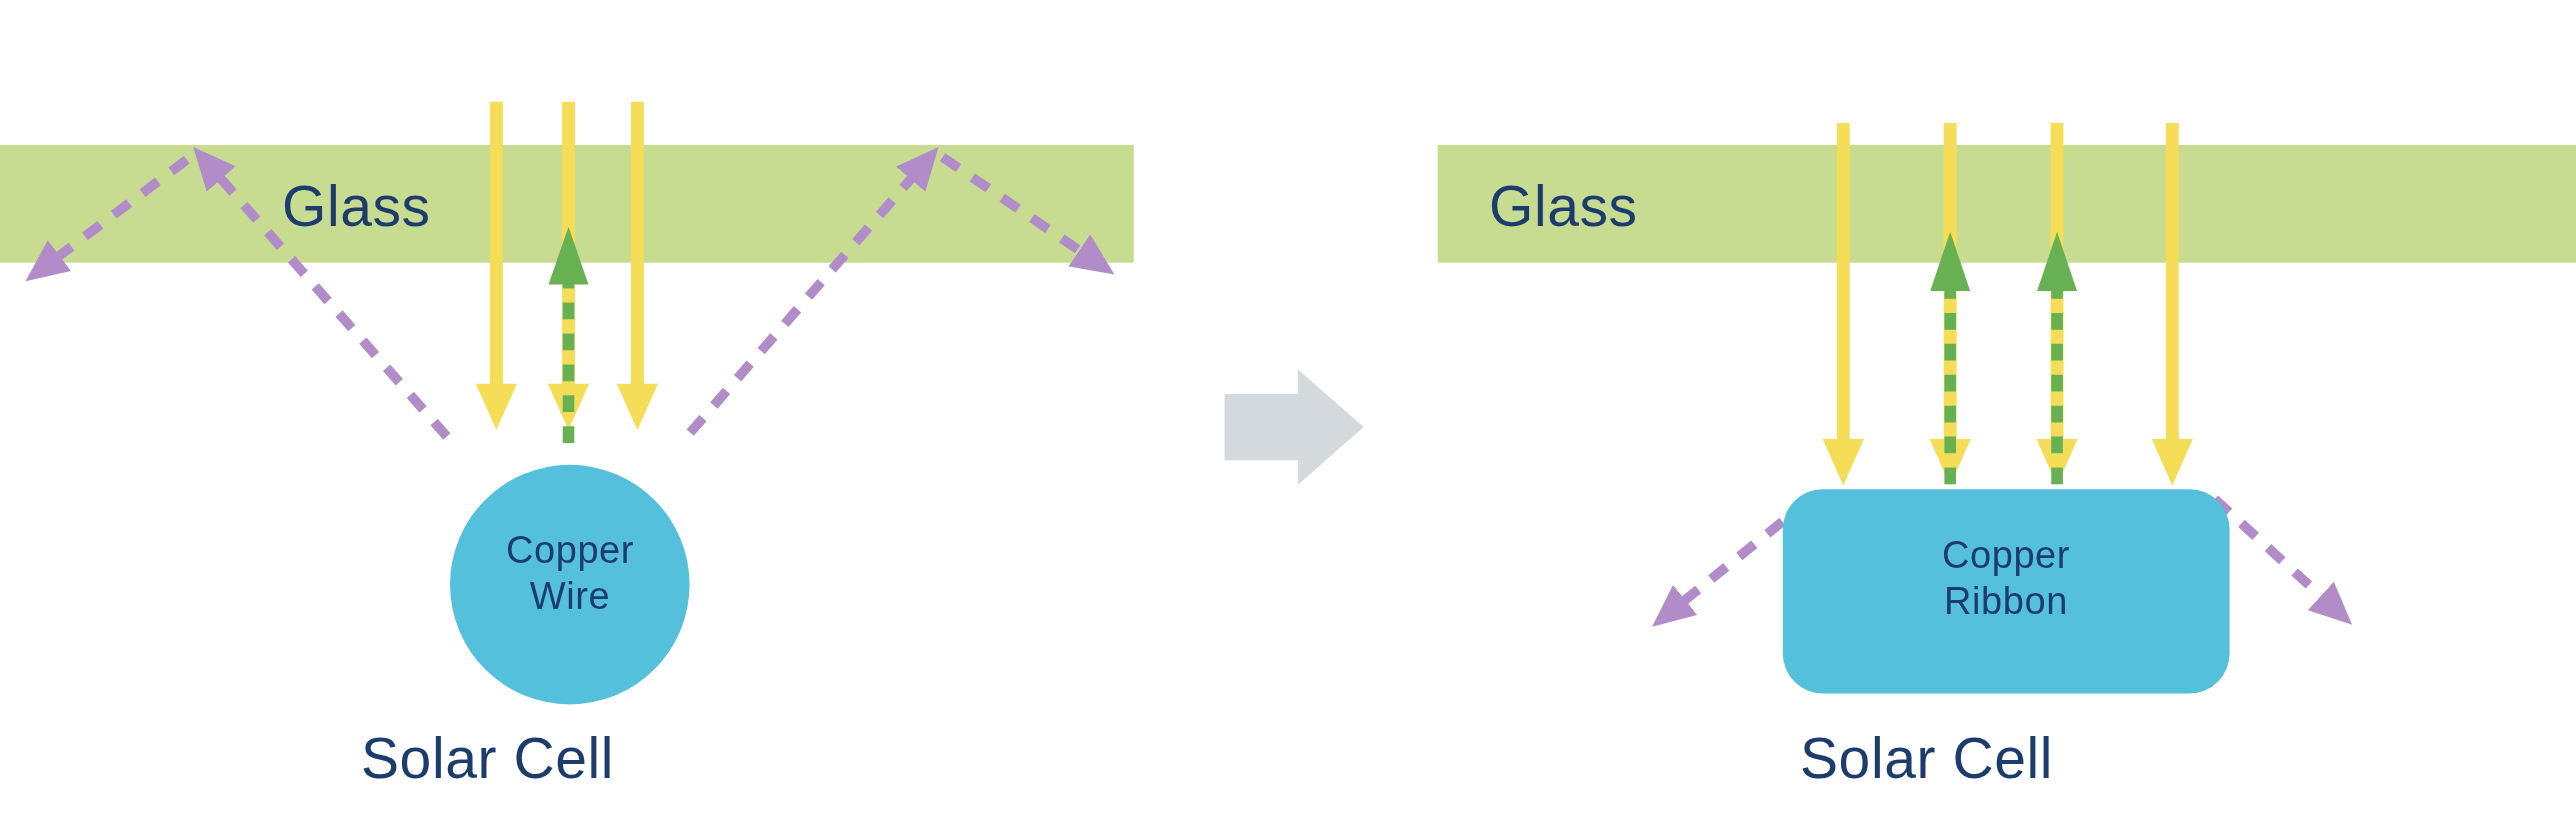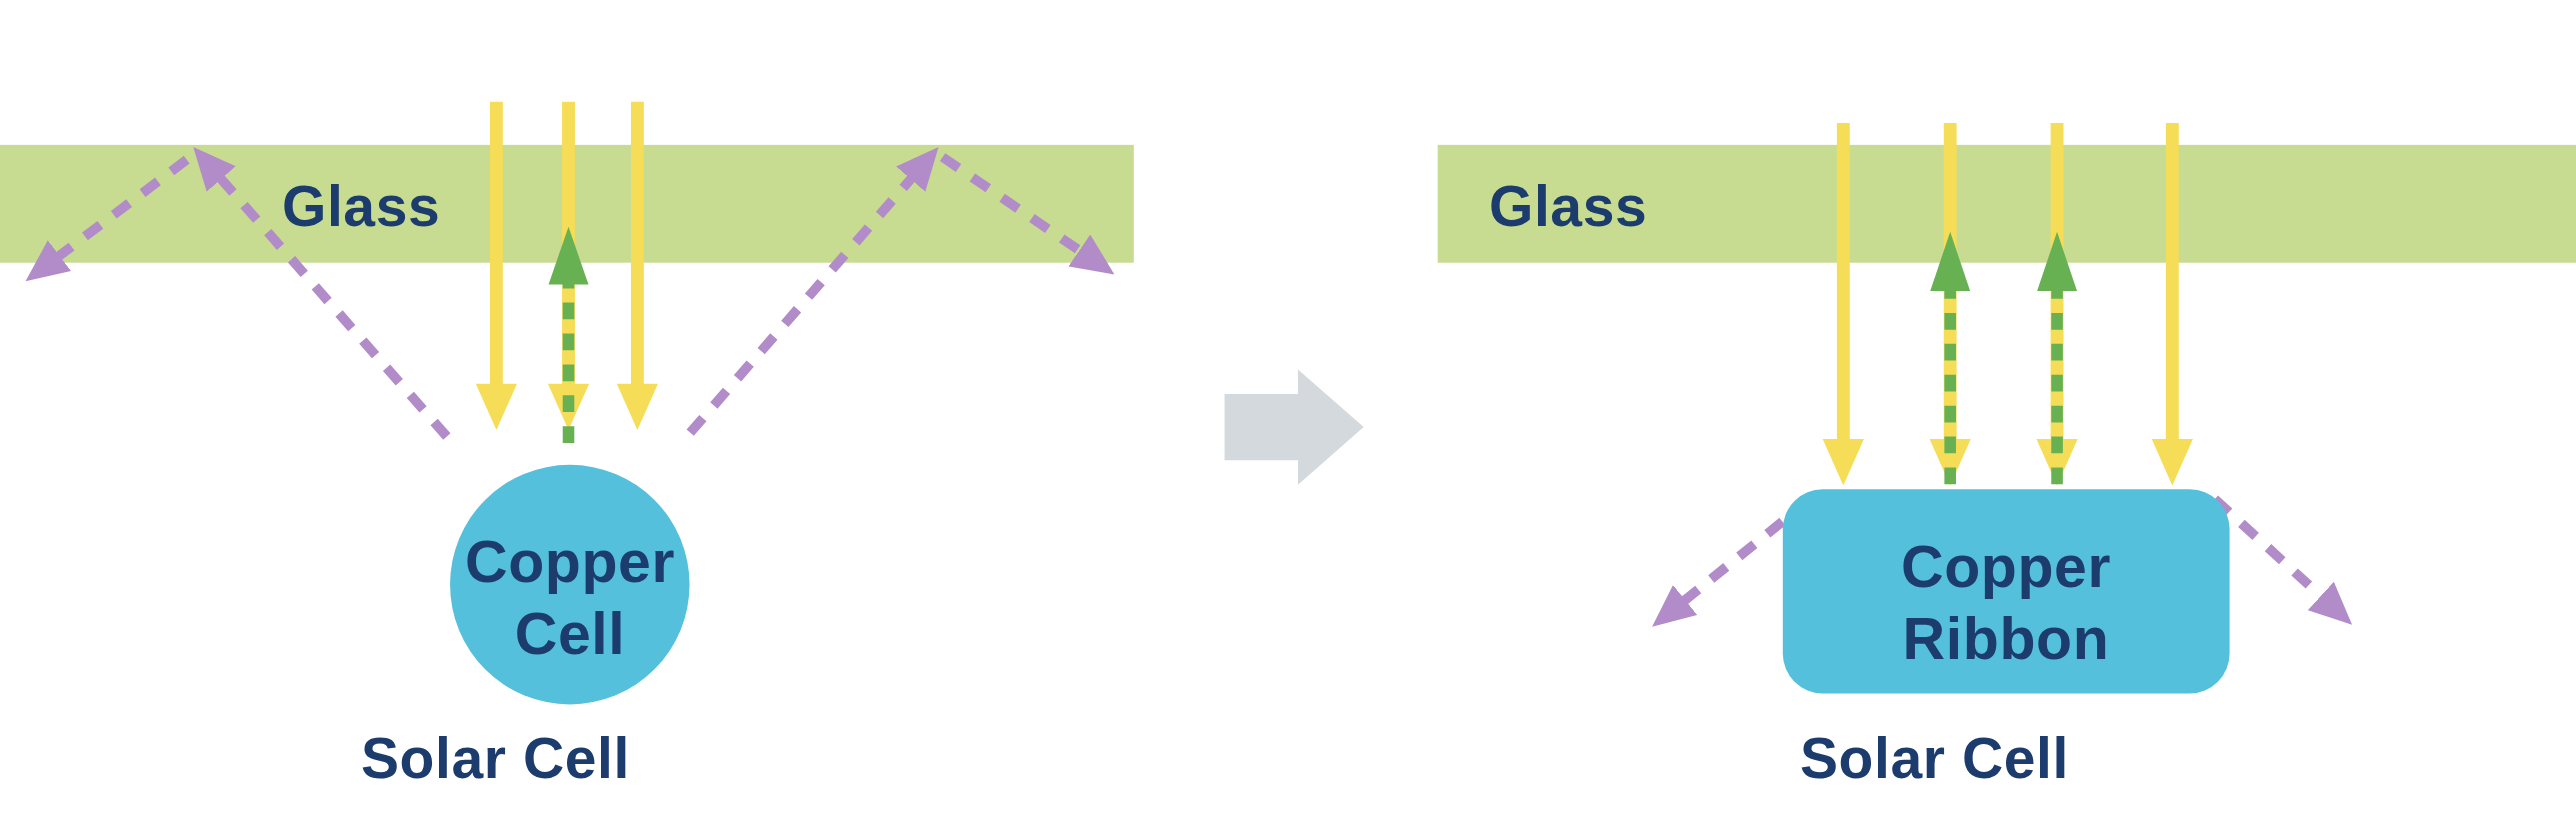--- a/index.html
+++ b/index.html
@@ -16,30 +16,30 @@
     font-family: "Liberation Sans", sans-serif;
   }
   .stage svg {
     position: absolute;
     left: 0;
     top: 0;
   }
   .label {
     position: absolute;
     color: #1d3c6e;
-    font-weight: 700;
+    font-weight: 400;
     letter-spacing: 0.6px;
     user-select: none;
   }
   .glass-label {
     font-size: 57px;
     line-height: 1;
   }
   .conductor-label {
-    font-size: 59px;
+    font-size: 38px;
     line-height: 1.22;
     text-align: center;
   }
   .cell-label {
     font-size: 57px;
     line-height: 1;
   }
   .ray-incident {
     stroke-width: 20;
     fill: none;
@@ -113,21 +113,21 @@
     <line x1="3195" y1="752" x2="3195" y2="448" class="ray-reflected" stroke="#67b153"></line>
     <polygon points="3164,452 3226,452 3195,360" fill="#67b153"></polygon>
 
     <rect x="2769" y="760" width="694" height="317" rx="62" fill="#55c0db"></rect>
   </svg>
 
   <div class="label glass-label" style="left:282px; top:178px;">Glass</div>
 
   <div class="label conductor-label" style="left:409px; top:527px; width:322px;">
     <div>Copper</div>
-    <div>Cell</div>
+    <div>Wire</div>
   </div>
 
   <div class="label cell-label" style="left:361px; top:730px; width:412px;">Solar Cell</div>
 
   <div class="label glass-label" style="left:1489px; top:178px;">Glass</div>
 
   <div class="label conductor-label" style="left:1813px; top:532px; width:386px;">
     <div>Copper</div>
     <div>Ribbon</div>
   </div>

